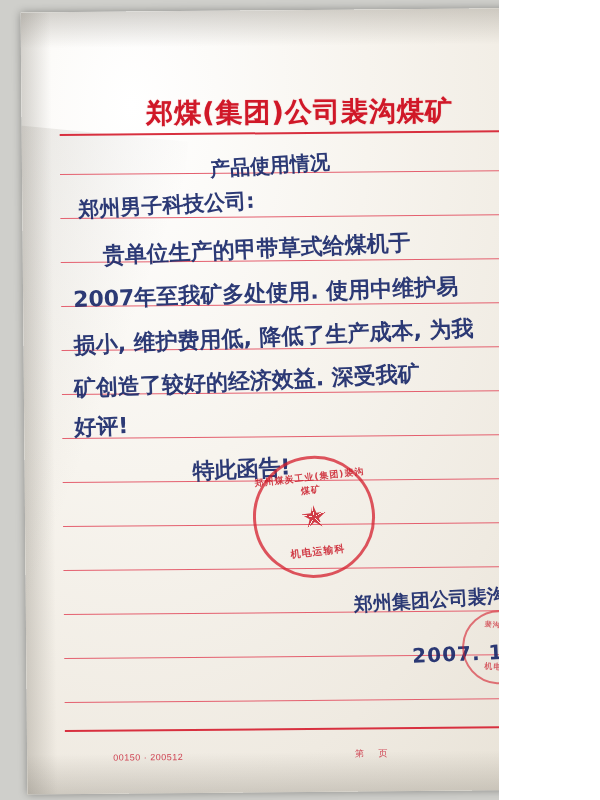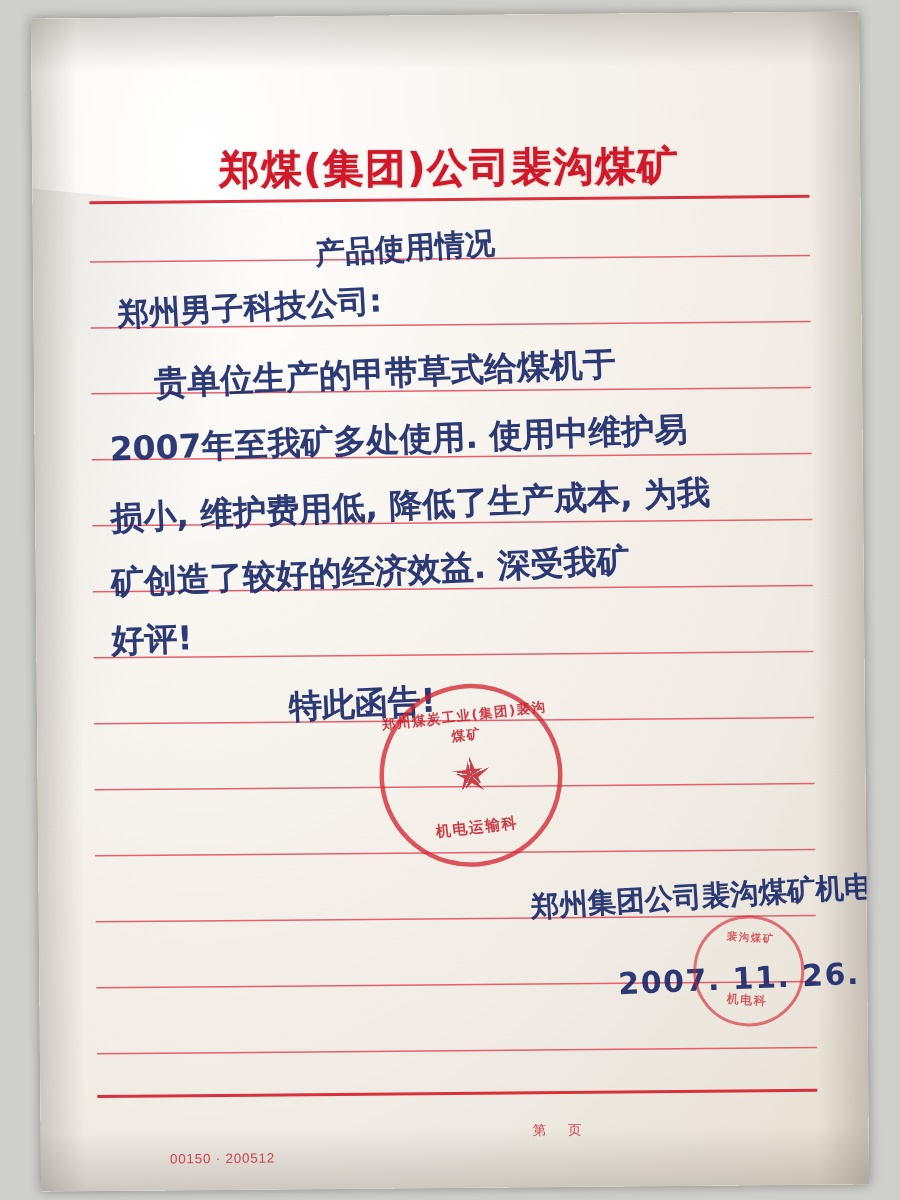--- a/index.html
+++ b/index.html
@@ -9,21 +9,21 @@
   }
   body {
     width: 600px;
     height: 800px;
     font-family: "Liberation Sans", sans-serif;
     overflow: hidden;
   }
 
   #page {
     position: relative;
-    width: 600px;
+    width: 499px;
     height: 800px;
     background: #cfcfcb;
     overflow: hidden;
   }
 
   
   #sheet {
     position: absolute;
     left: 24px;
     top: 10px;
@@ -96,21 +96,21 @@
   
   #footer {
     position: absolute;
     left: 0;
     bottom: -2px;
     width: 480px;
     color: #cf4453;
     font-size: 9px;
     font-family: "Liberation Sans", sans-serif;
   }
-  #footer .code { position: absolute; left: 48px; top: 18px; letter-spacing: 0.5px; }
+  #footer .code { position: absolute; left: 48px; top: 3px; letter-spacing: 0.5px; }
   #footer .pageno { position: absolute; left: 290px; top: 0; letter-spacing: 6px; }
 
   
   .hand {
     position: absolute;
     color: #1b2a6b;
     font-family: "DejaVu Sans", sans-serif;
     font-weight: bold;
     white-space: nowrap;
     opacity: 0.92;

